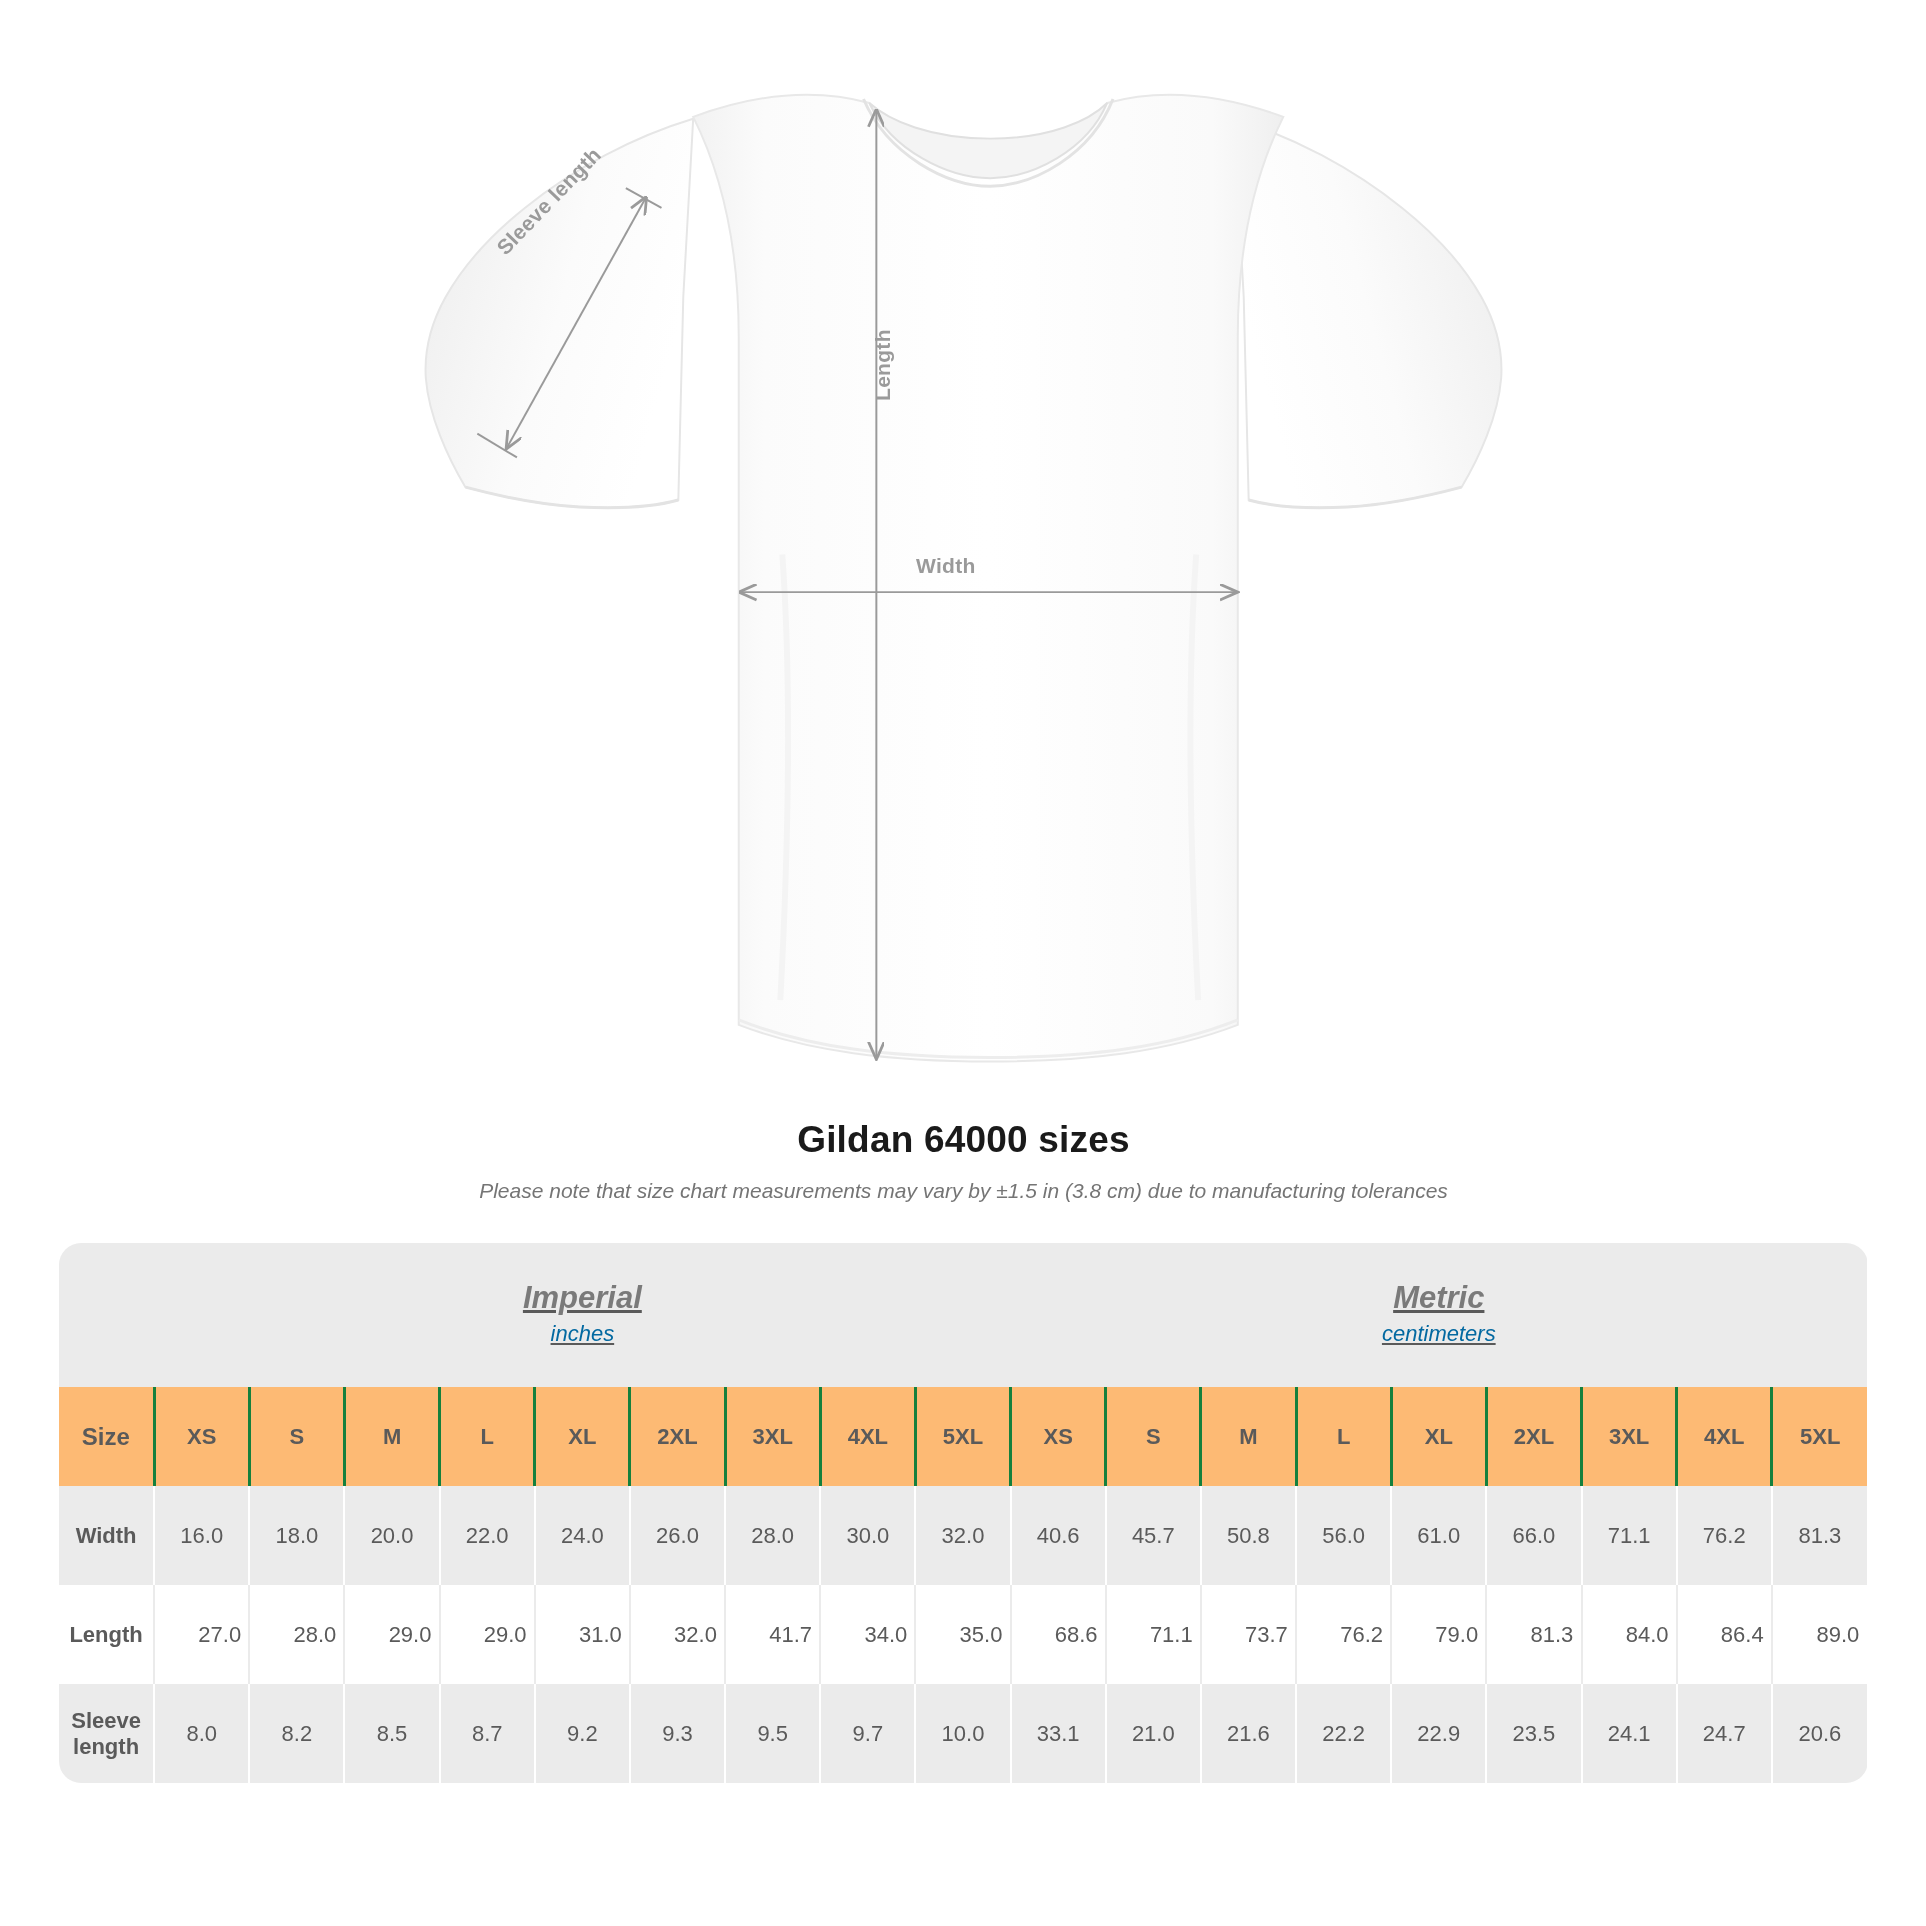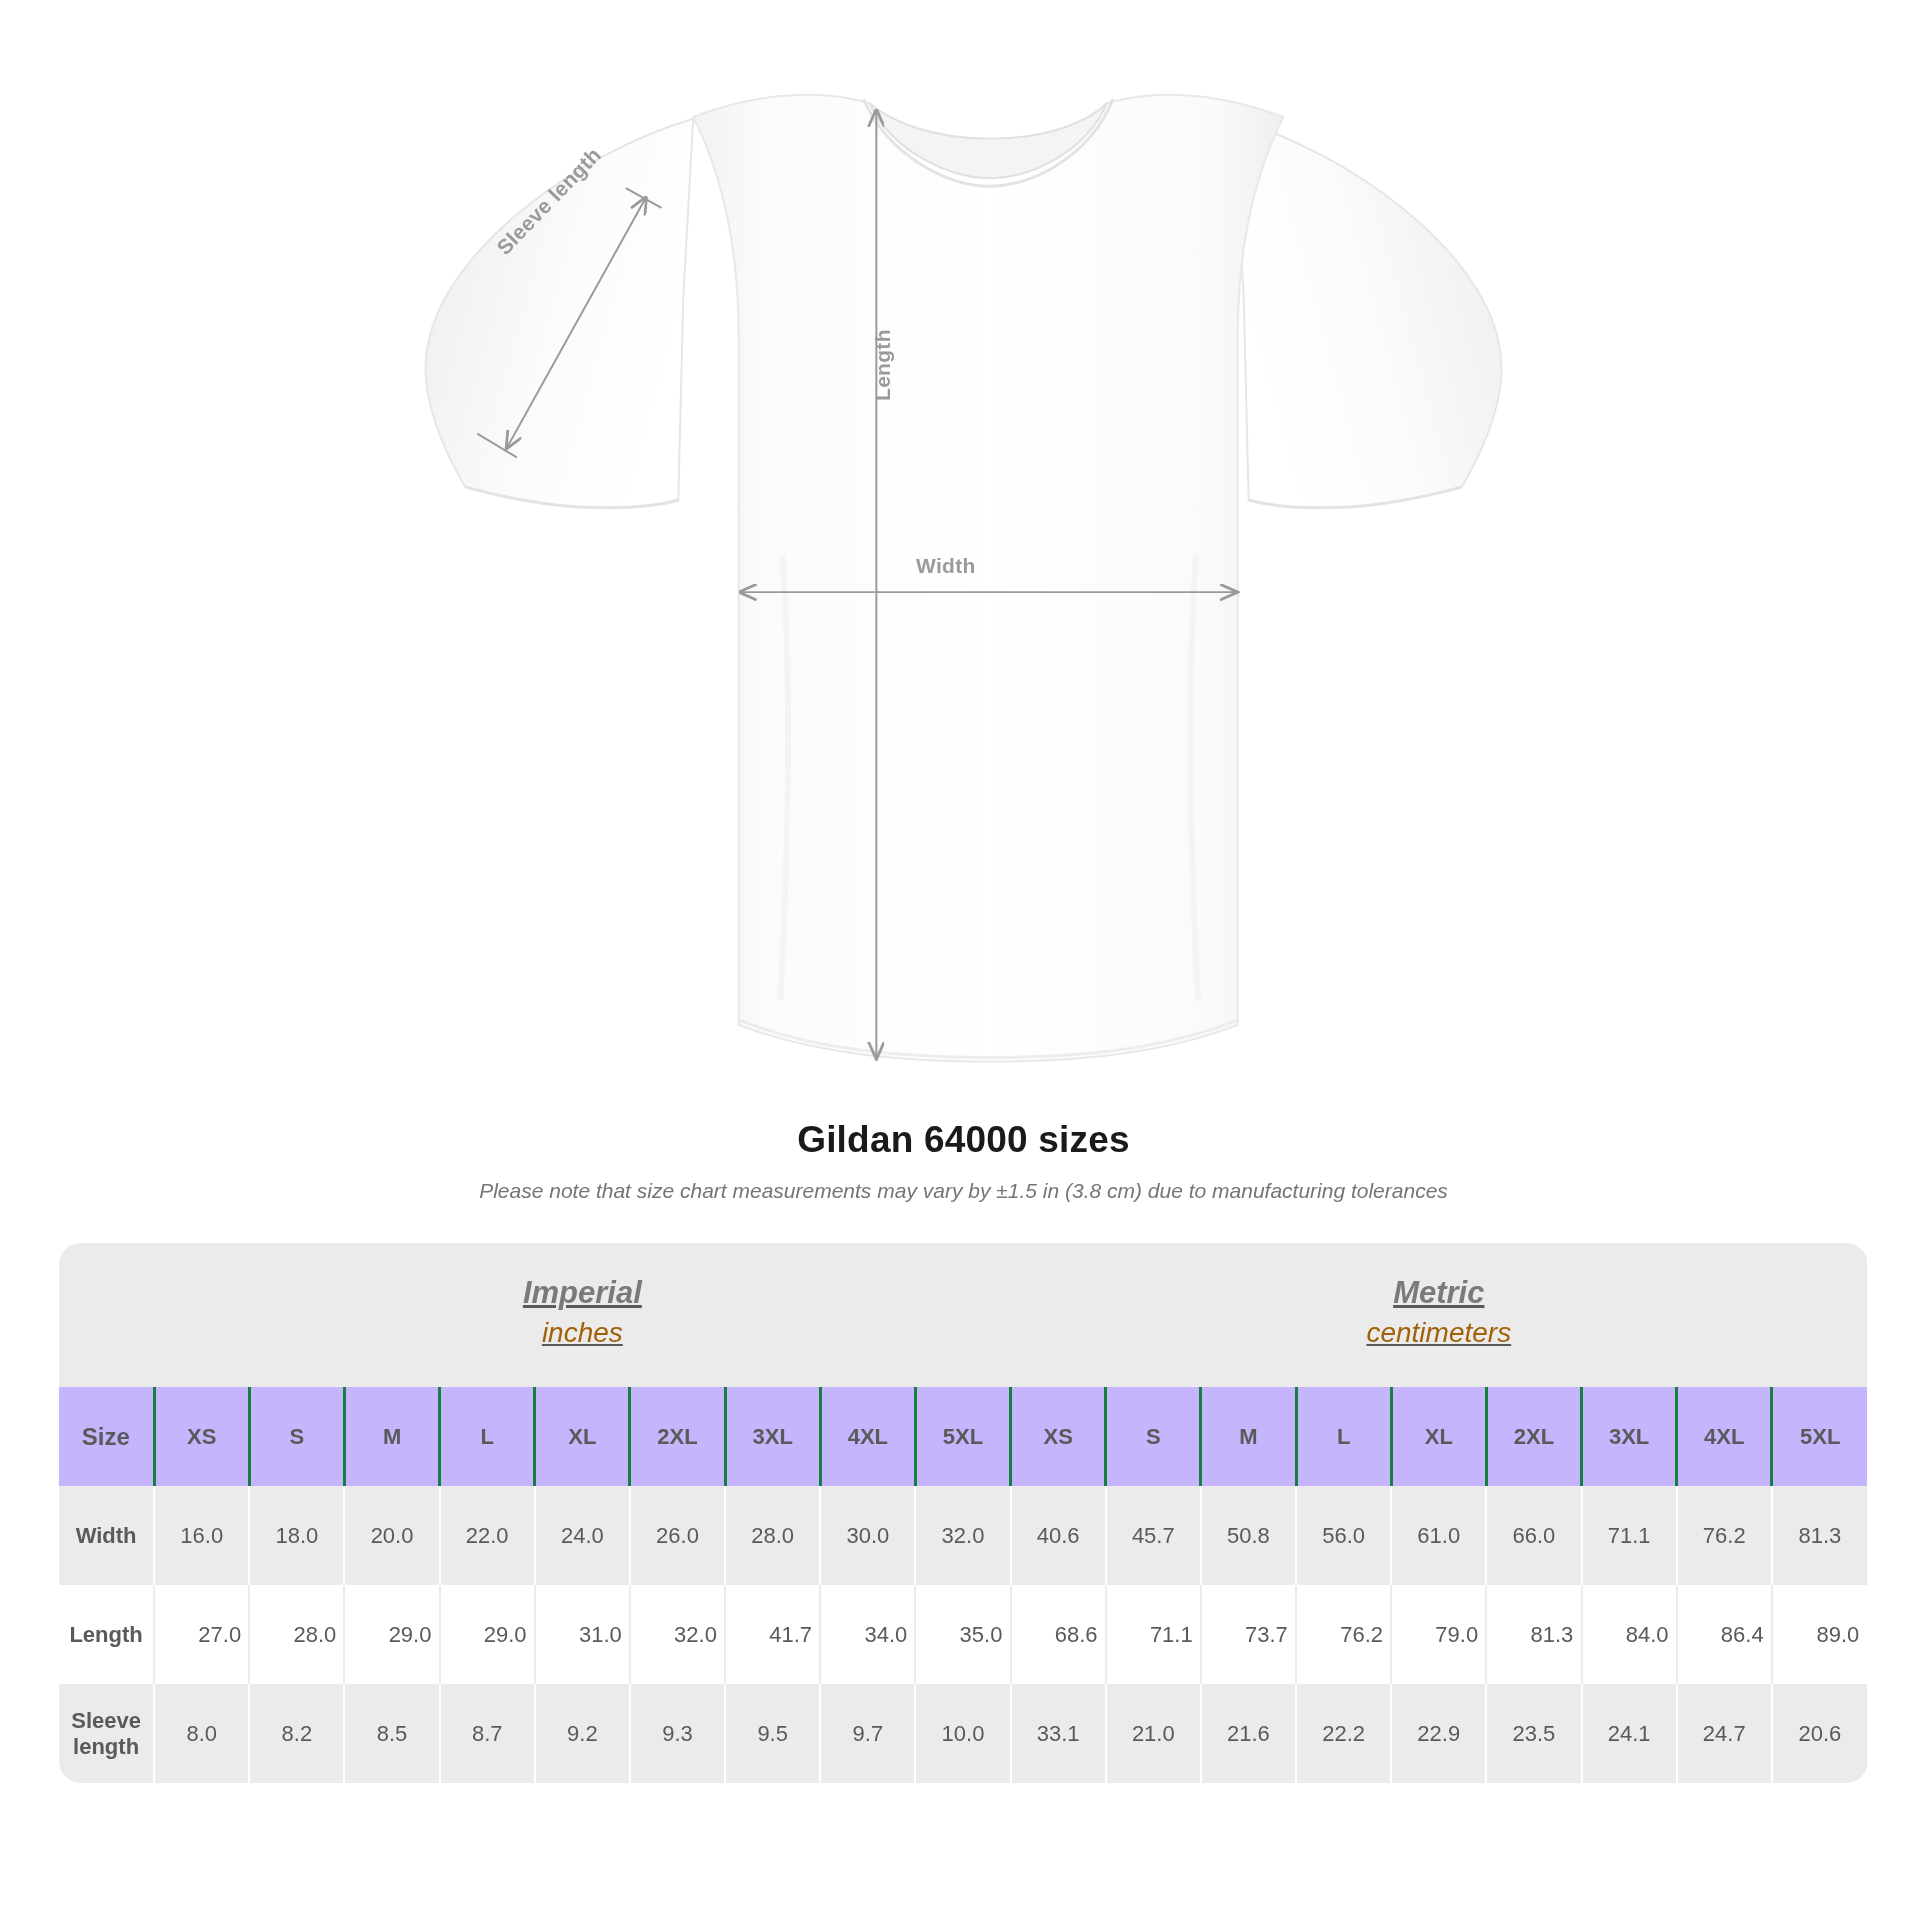--- a/index.html
+++ b/index.html
@@ -100,27 +100,27 @@
     text-decoration: underline;
   }
   .unit-name {
     font-size: 31px;
     font-style: italic;
     font-weight: bold;
     color: #7a7a7a;
     line-height: 1.2;
   }
   .unit-sub {
-    font-size: 28px;
+    font-size: 22px;
     font-style: italic;
-    color: #a16207;
+    color: #0369a1;
     line-height: 1.6;
   }
   .head-row td {
-    background: #c4b5fd;
+    background: #fdba74;
     height: 99px;
     font-weight: bold;
     color: #6b6b6b;
     font-size: 23px;
   }
   .head-row td.rowhead {
     font-size: 24px;
   }
   .data-row td {
     height: 99px;

